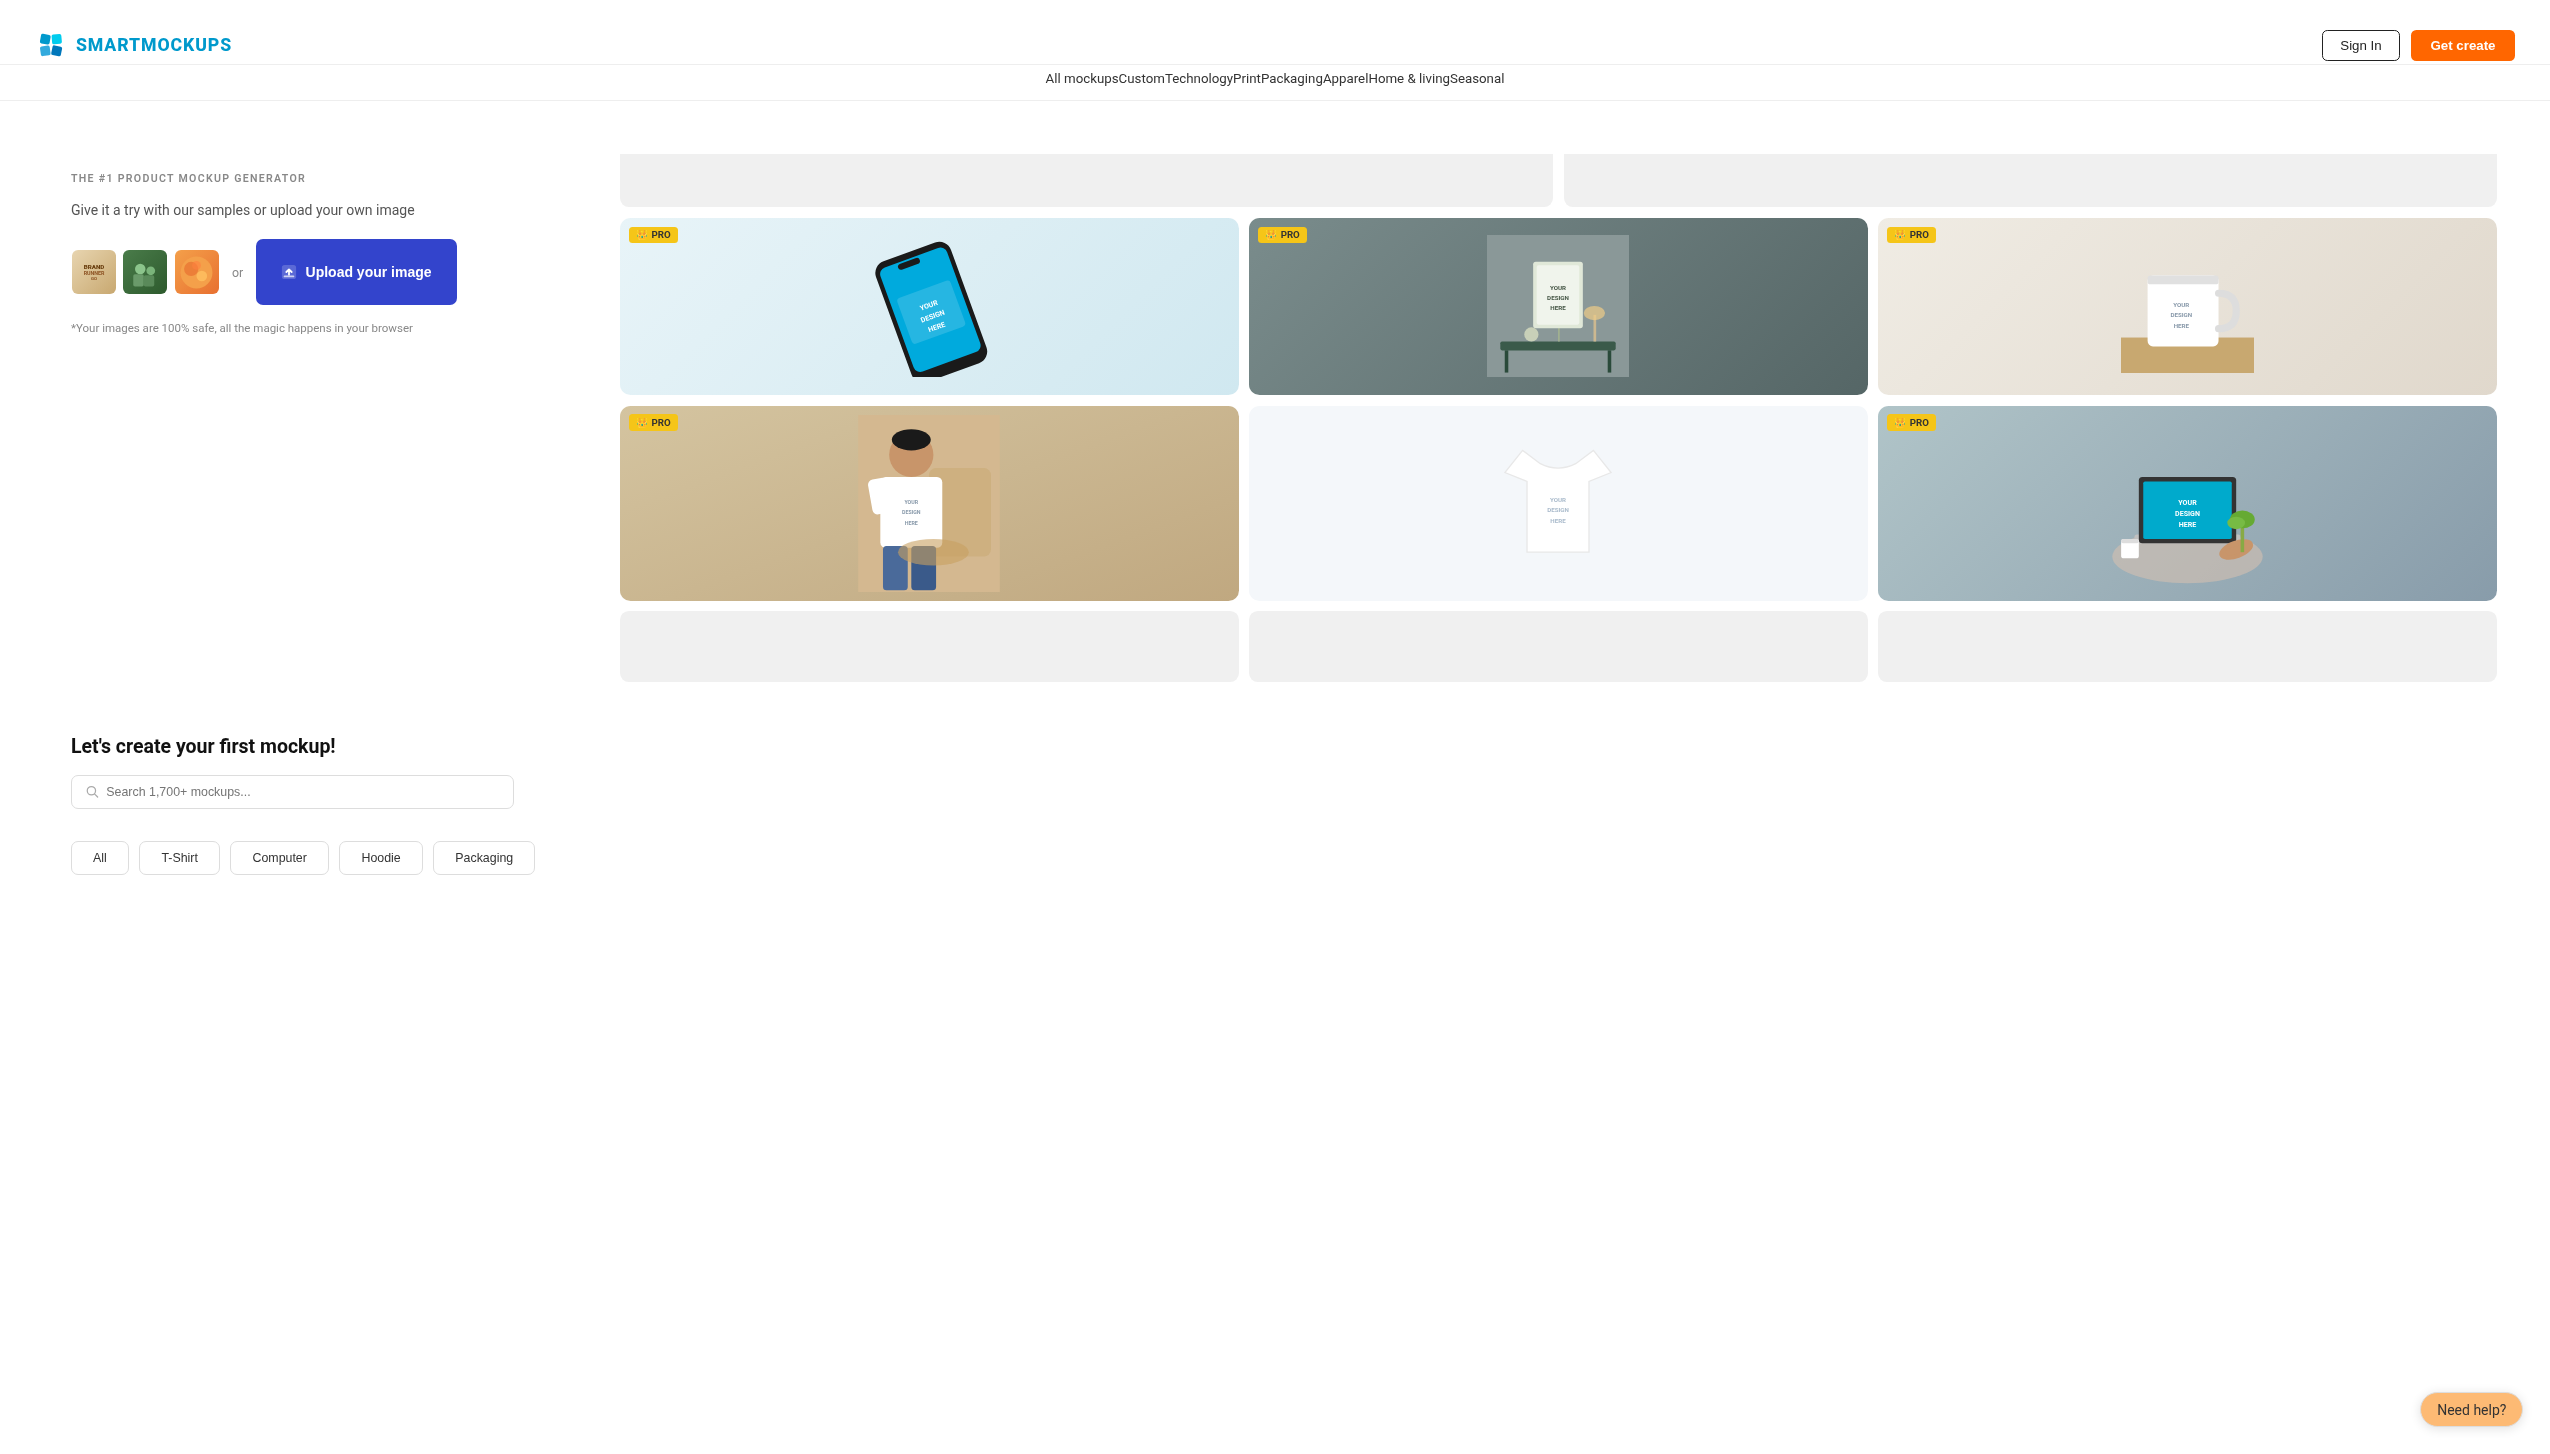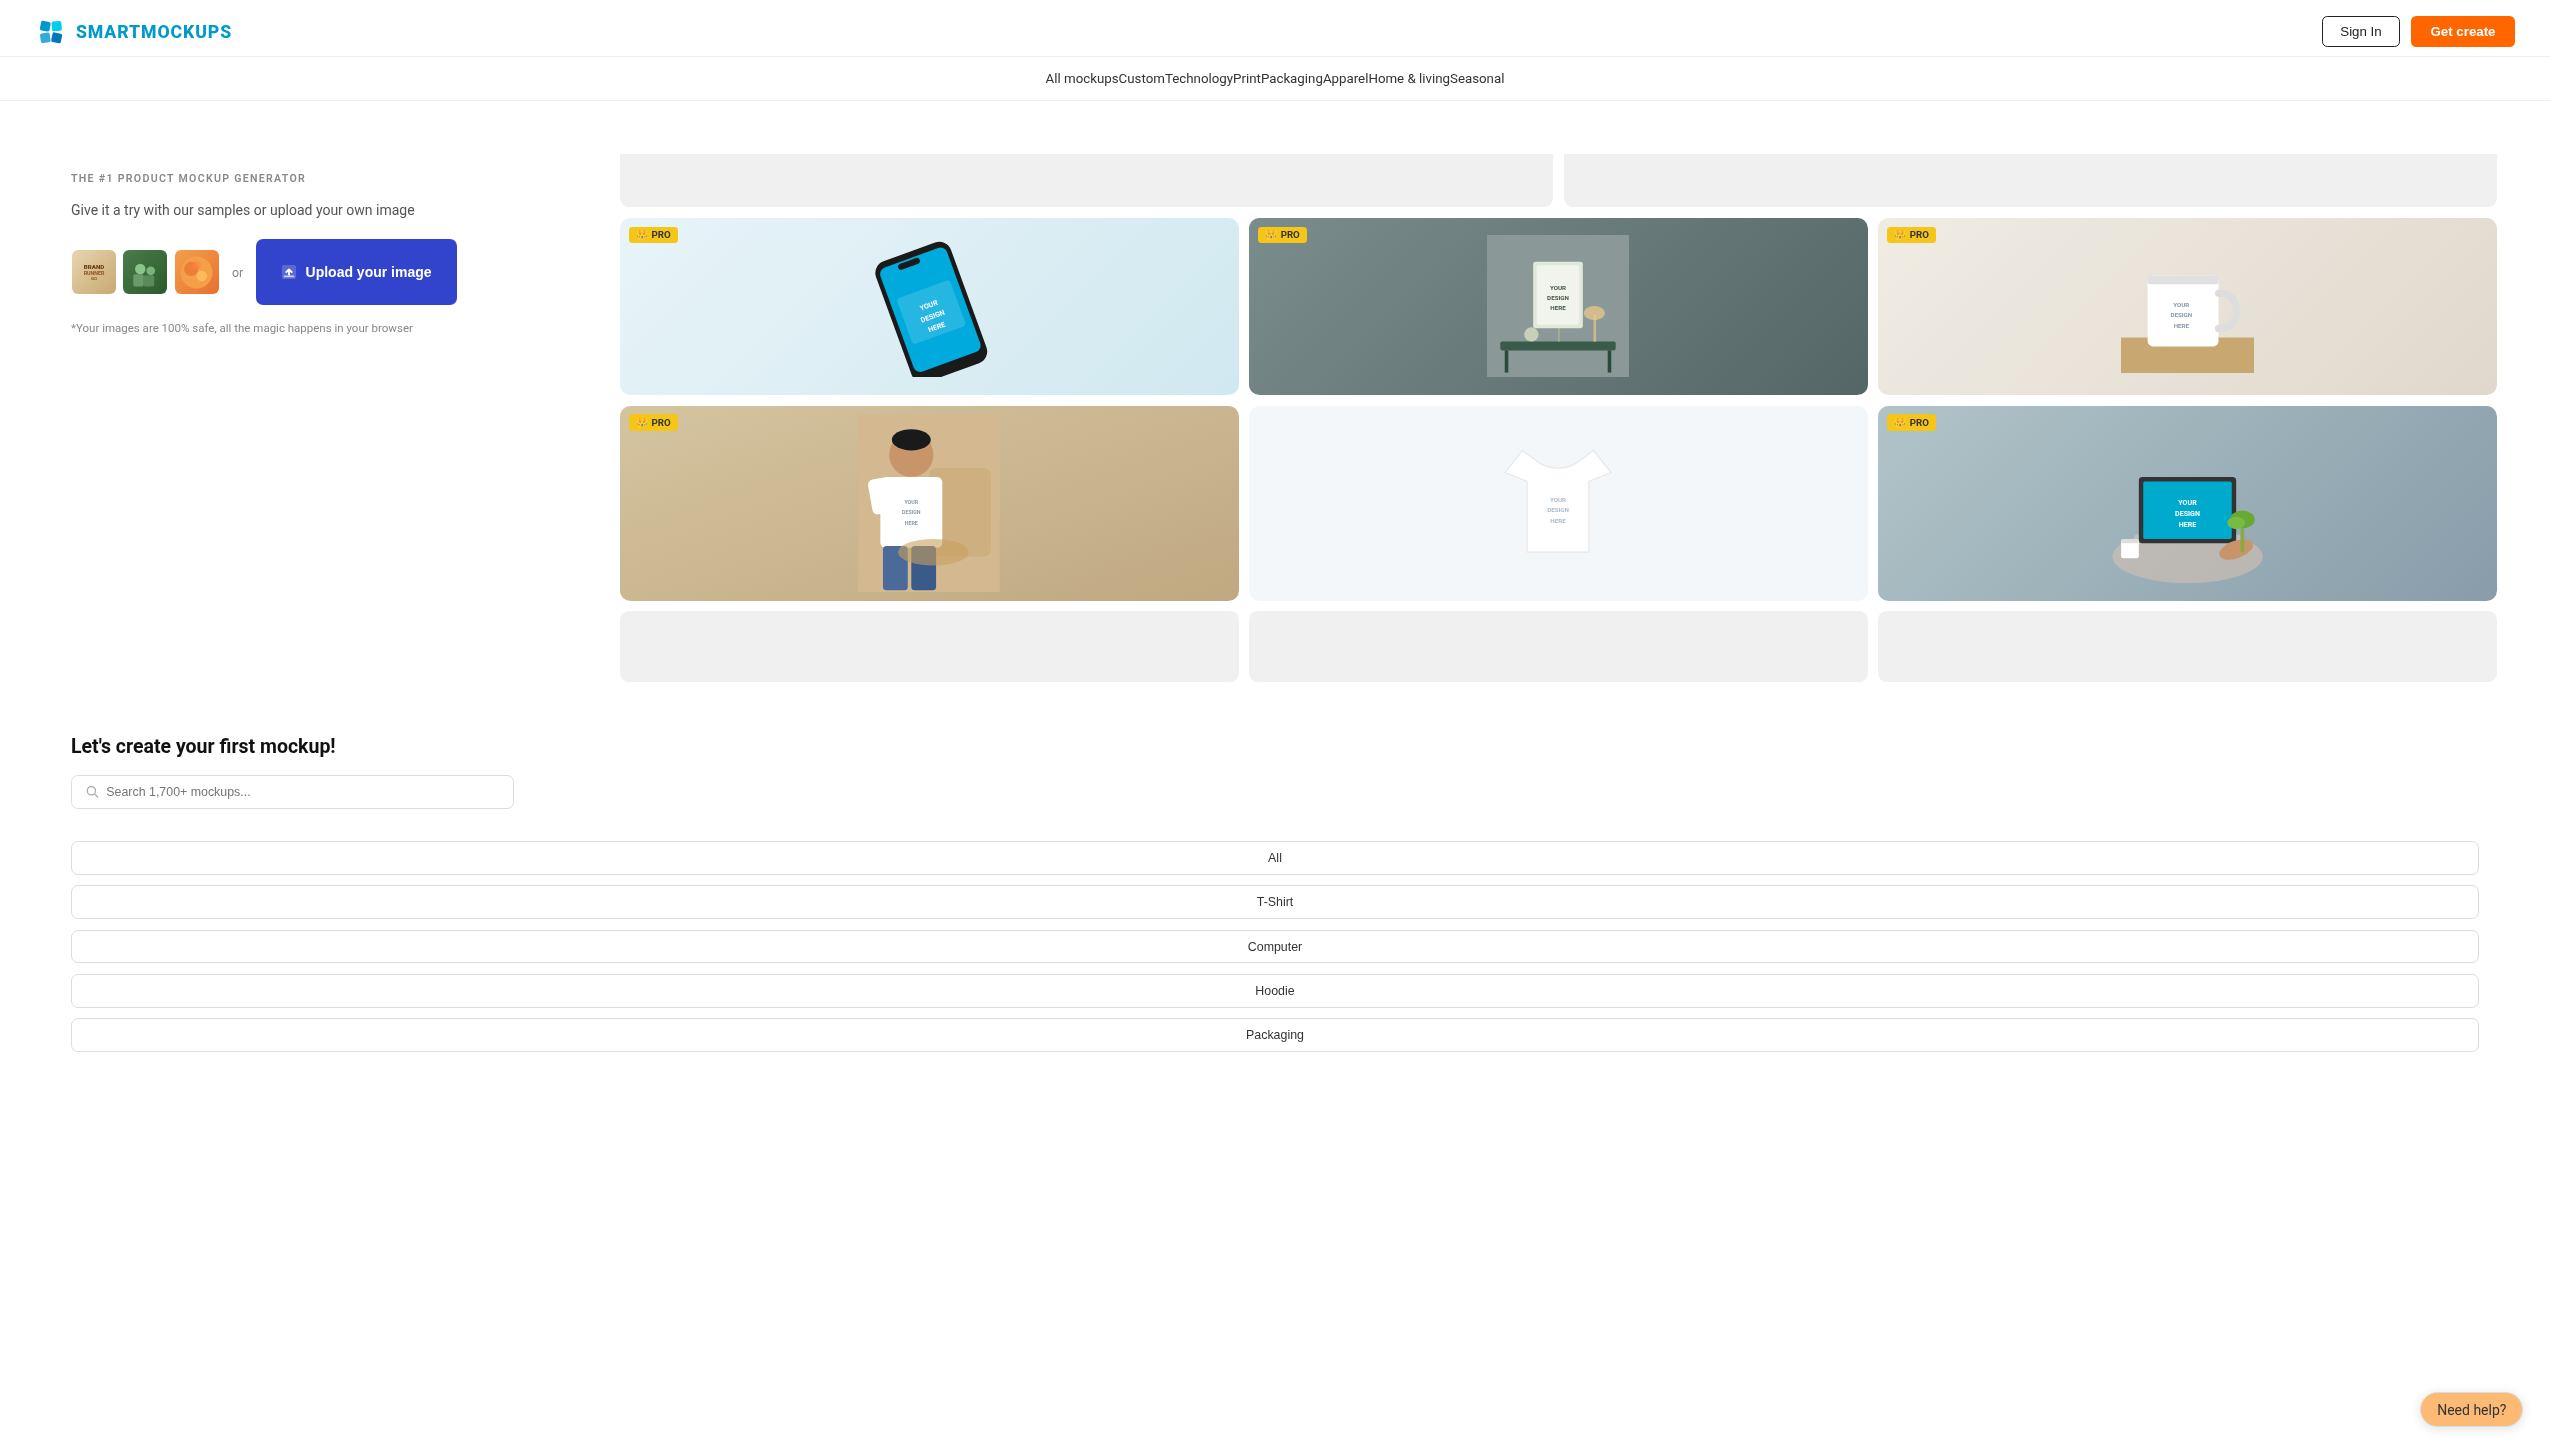--- a/index.html
+++ b/index.html
@@ -1,27 +1,27 @@
 <!DOCTYPE html>
 <html style="font-size:14px"><head>
   <meta charset="utf-8">
   <style>
     * { box-sizing: border-box; margin: 0; padding: 0; }
     body { font-family: -apple-system, BlinkMacSystemFont, 'Segoe UI', Roboto, sans-serif; background: #fff; color: #1a1a1a; overflow-x: hidden; }
 
     
     .header {
       display: flex;
-      align-items: flex-start;
+      align-items: flex-end;
       justify-content: space-between;
-      padding: 16px 35px;
+      padding: 3px 35px;
       height: 57px;
       border-bottom: 0.9px solid #eee;
       position: sticky;
-      top: 0;
+      top: 8px;
       background: #fff;
       z-index: 100;
     }
     .logo {
       display: flex;
       align-items: center;
       gap: 8.9px;
       text-decoration: none;
     }
     .logo-icon {
@@ -224,21 +224,20 @@
     }
     .first-mockup-title {
       font-size: 19.5px;
       font-weight: 700;
       color: #111;
       margin-bottom: 17.7px;
     }
     .category-row {
       display: flex;
       gap: 10.6px;
-      flex-direction: column;
     }
     .category-btn {
       border: 1.3px solid #ddd;
       background: #fff;
       padding: 8.9px 21px;
       border-radius: 7px;
       font-size: 12.4px;
       cursor: pointer;
       color: #333;
       font-weight: 500;

